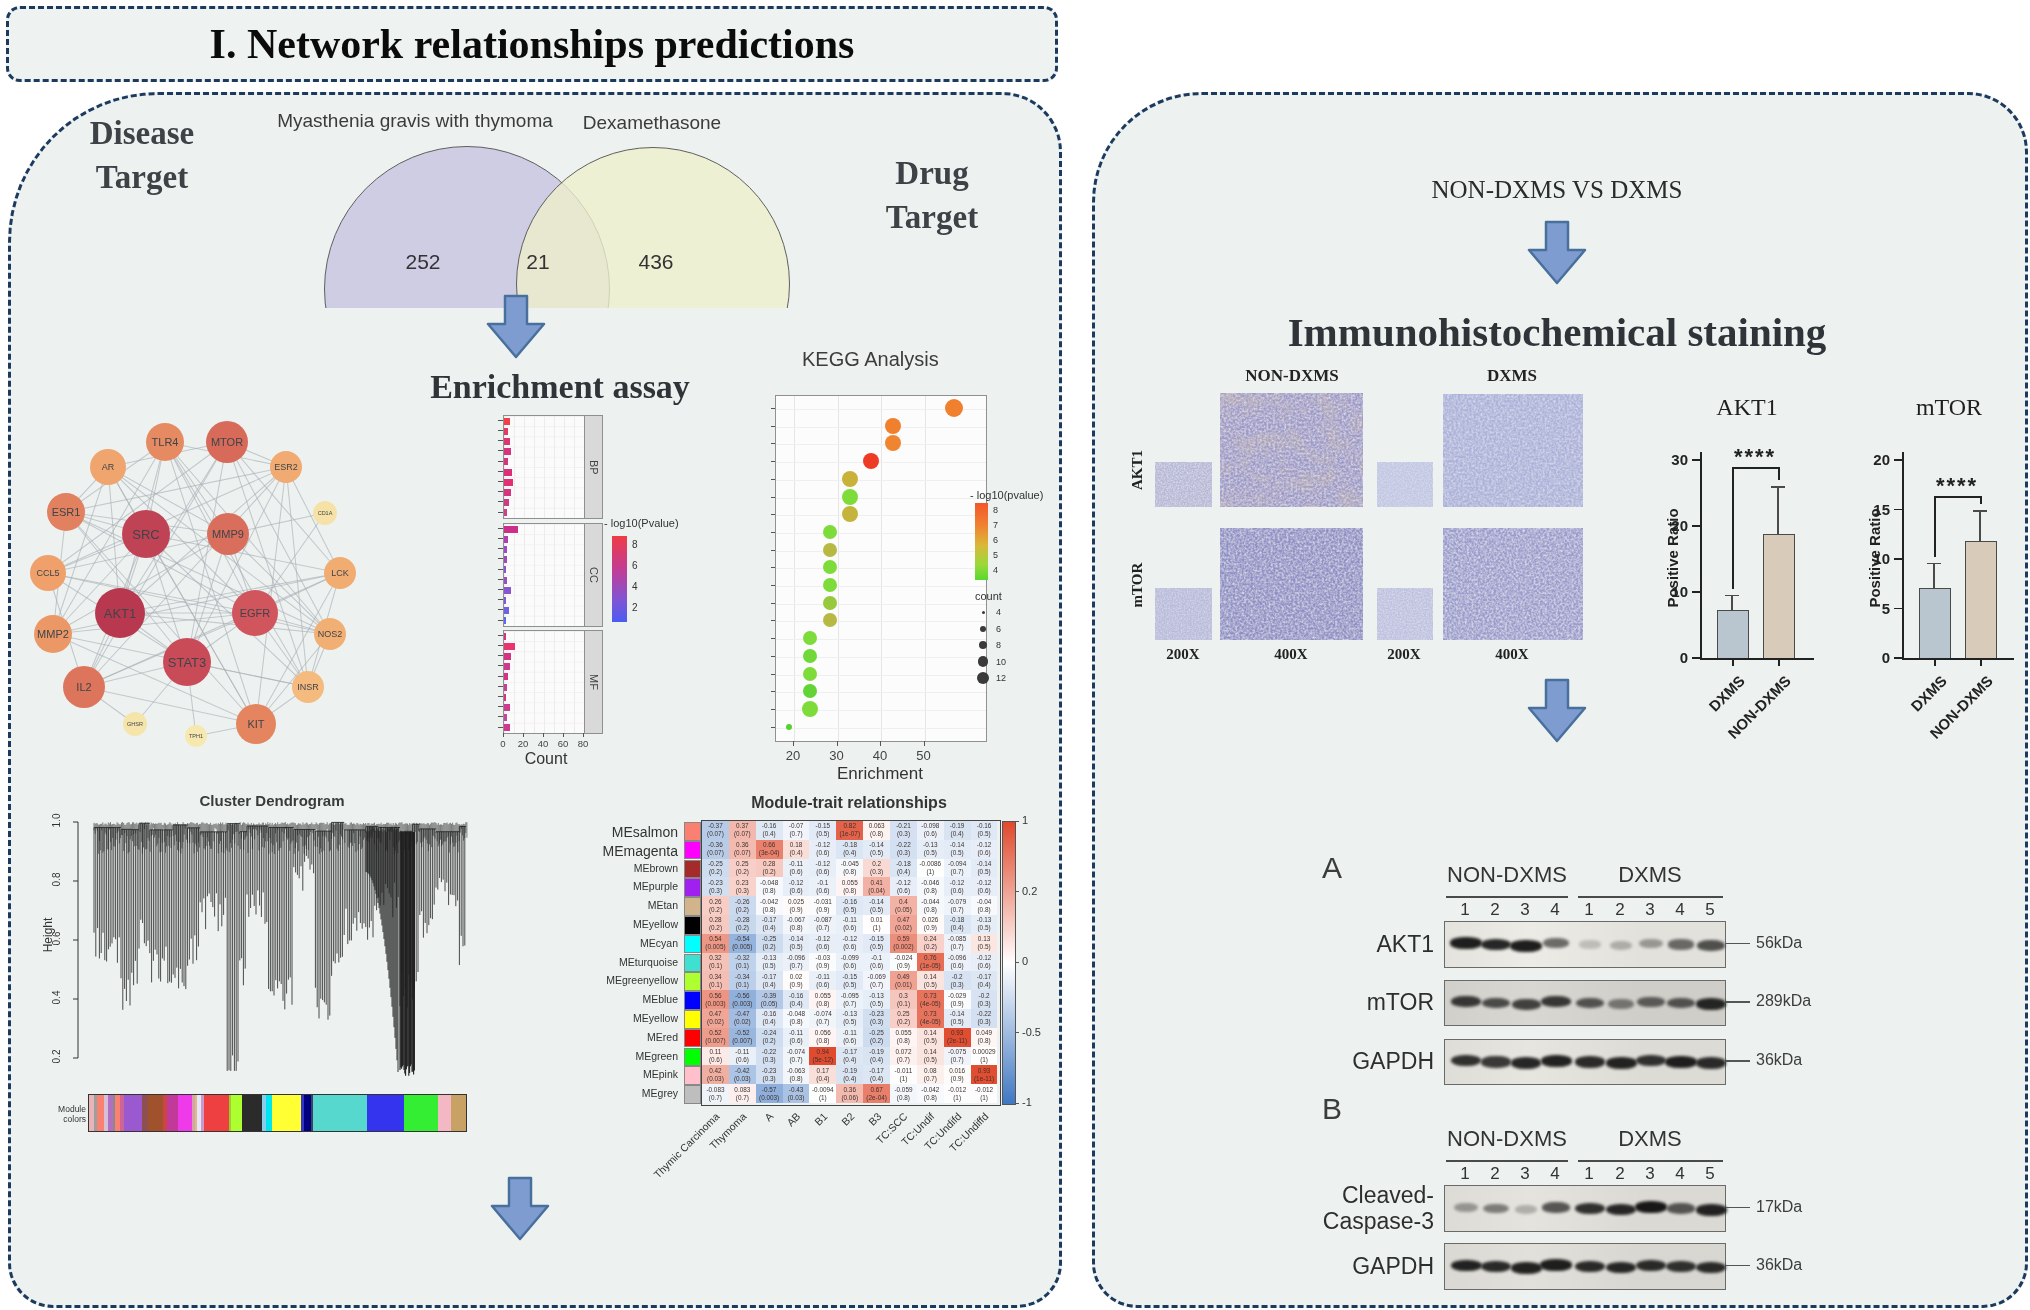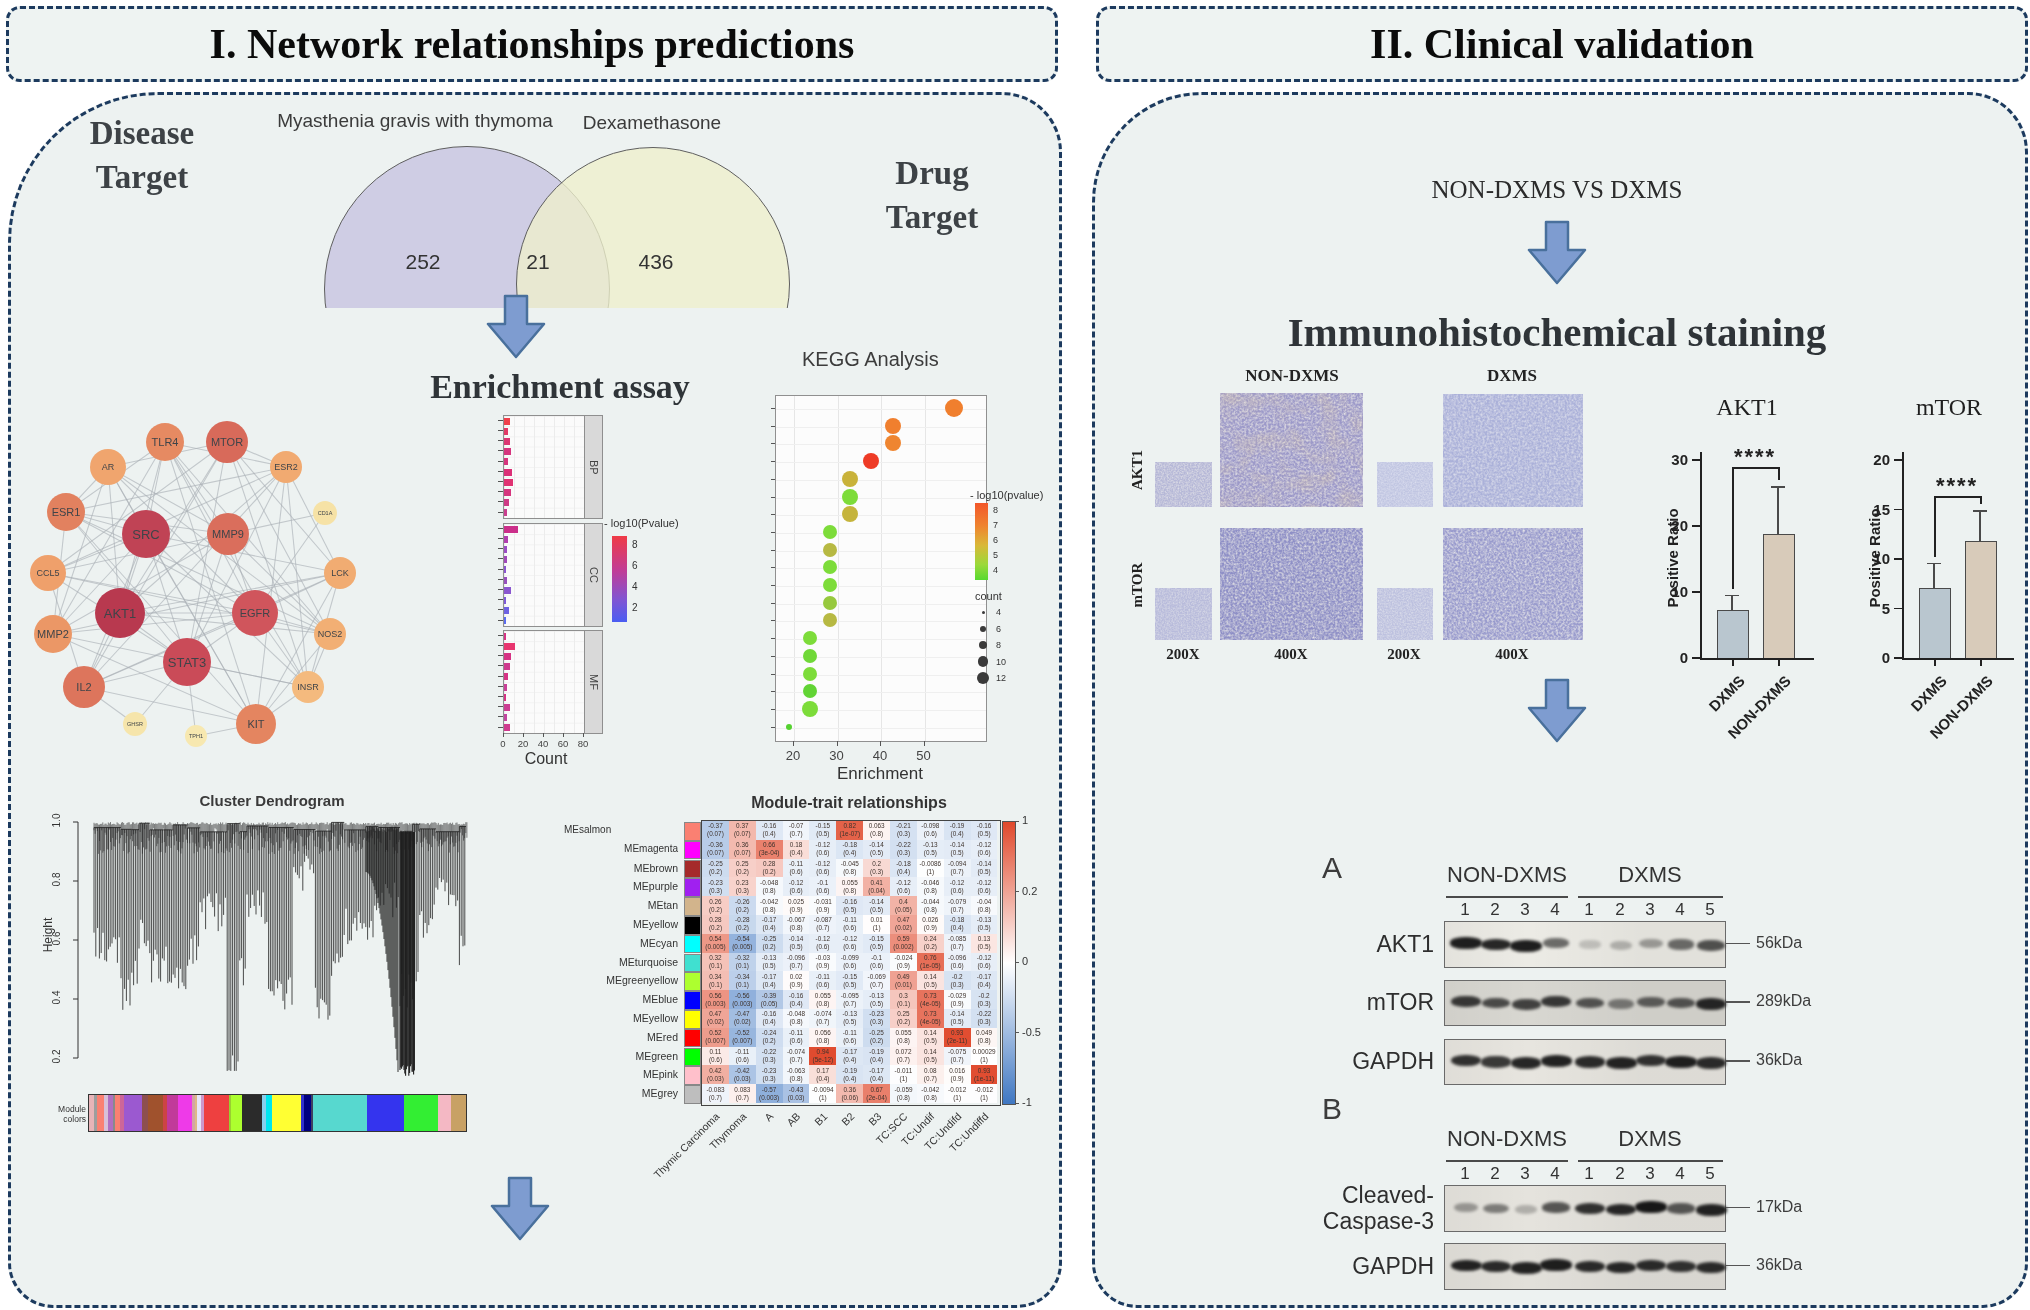--- a/index.html
+++ b/index.html
@@ -21,23 +21,20 @@
   .venn-lab{position:absolute;font-size:19px;color:#3b3b3b;text-align:center;white-space:nowrap;}
   .down-arrow{position:absolute;}
 </style>
 </head>
 <body>
 
 <div id="stage">
 
   <div class="title-box" style="left:6px;top:6px;width:1046px;height:70px;">
     <span>I. Network relationships predictions</span>
-  </div>
-  <div class="title-box" style="left:1096px;top:6px;width:926px;height:70px;">
-    <span>II. Clinical validation</span>
   </div>
 
   <div class="panel" id="left-panel"></div>
   <div class="panel" id="right-panel"></div>
 
   <div class="side-label" style="left:62px;top:112px;width:160px;">
     <div>Disease</div>
     <div>Target</div>
   </div>
   <div class="side-label" style="left:852px;top:152px;width:160px;">
@@ -1061,21 +1058,21 @@
         <div style="flex-grow: 8.5; background: rgb(52, 52, 238);"></div>
         <div style="flex-grow: 7.8; background: rgb(51, 238, 51);"></div>
         <div style="flex-grow: 3.2; background: rgb(244, 184, 196);"></div>
         <div style="flex-grow: 3.4; background: rgb(200, 161, 101);"></div>
       </div>
       <div style="position: absolute; left: 38px; top: 1104px; width: 48px; font-size: 8.5px; line-height: 1.2; color: rgb(51, 51, 51); text-align: right;">Module colors</div>
     </div>
   <div class="abs" id="heatmap-holder" style="inset:0;">
       <div style="position: absolute; left: 699px; top: 794px; width: 300px; text-align: center; font-size: 16px; font-weight: bold; color: rgb(51, 51, 51);">Module-trait relationships</div>
       <div style="position: absolute; left: 701px; top: 820px; width: 297.5px; height: 284px; border: 1px solid rgb(68, 68, 68);"></div>
-      <div style="position: absolute; left: 564px; top: 824px; width: 86px; font-size: 10px; color: rgb(51, 51, 51);">MEsalmon</div>
+      <div style="position: absolute; left: 592px; top: 824px; width: 86px; text-align: right; font-size: 14px; color: rgb(51, 51, 51);">MEsalmon</div>
       <div style="position: absolute; left: 684px; top: 822px; width: 15px; height: 16.6px; background: rgb(250, 128, 114); border: 0.5px solid rgb(136, 136, 136);"></div>
       <div style="position: absolute; left: 702px; top: 821px; width: 26.9px; height: 18.8px; background: rgb(182, 203, 232); display: flex; flex-direction: column; align-items: center; justify-content: center; font-size: 6.4px; line-height: 1.25; color: rgb(62, 51, 45); white-space: pre-line; text-align: center;">-0.37
 (0.07)</div>
       <div style="position: absolute; left: 728.9px; top: 821px; width: 26.9px; height: 18.8px; background: rgb(243, 184, 173); display: flex; flex-direction: column; align-items: center; justify-content: center; font-size: 6.4px; line-height: 1.25; color: rgb(62, 51, 45); white-space: pre-line; text-align: center;">0.37
 (0.07)</div>
       <div style="position: absolute; left: 755.7px; top: 821px; width: 26.9px; height: 18.8px; background: rgb(223, 232, 245); display: flex; flex-direction: column; align-items: center; justify-content: center; font-size: 6.4px; line-height: 1.25; color: rgb(62, 51, 45); white-space: pre-line; text-align: center;">-0.16
 (0.4)</div>
       <div style="position: absolute; left: 782.6px; top: 821px; width: 26.9px; height: 18.8px; background: rgb(241, 245, 251); display: flex; flex-direction: column; align-items: center; justify-content: center; font-size: 6.4px; line-height: 1.25; color: rgb(62, 51, 45); white-space: pre-line; text-align: center;">-0.07
 (0.7)</div>
       <div style="position: absolute; left: 809.4px; top: 821px; width: 26.9px; height: 18.8px; background: rgb(225, 234, 246); display: flex; flex-direction: column; align-items: center; justify-content: center; font-size: 6.4px; line-height: 1.25; color: rgb(62, 51, 45); white-space: pre-line; text-align: center;">-0.15
@@ -1085,21 +1082,21 @@
       <div style="position: absolute; left: 863.2px; top: 821px; width: 26.9px; height: 18.8px; background: rgb(253, 243, 241); display: flex; flex-direction: column; align-items: center; justify-content: center; font-size: 6.4px; line-height: 1.25; color: rgb(62, 51, 45); white-space: pre-line; text-align: center;">0.063
 (0.8)</div>
       <div style="position: absolute; left: 890px; top: 821px; width: 26.9px; height: 18.8px; background: rgb(213, 225, 242); display: flex; flex-direction: column; align-items: center; justify-content: center; font-size: 6.4px; line-height: 1.25; color: rgb(62, 51, 45); white-space: pre-line; text-align: center;">-0.21
 (0.3)</div>
       <div style="position: absolute; left: 916.9px; top: 821px; width: 26.9px; height: 18.8px; background: rgb(236, 241, 249); display: flex; flex-direction: column; align-items: center; justify-content: center; font-size: 6.4px; line-height: 1.25; color: rgb(62, 51, 45); white-space: pre-line; text-align: center;">-0.098
 (0.6)</div>
       <div style="position: absolute; left: 943.7px; top: 821px; width: 26.9px; height: 18.8px; background: rgb(217, 228, 243); display: flex; flex-direction: column; align-items: center; justify-content: center; font-size: 6.4px; line-height: 1.25; color: rgb(62, 51, 45); white-space: pre-line; text-align: center;">-0.19
 (0.4)</div>
       <div style="position: absolute; left: 970.6px; top: 821px; width: 26.9px; height: 18.8px; background: rgb(223, 232, 245); display: flex; flex-direction: column; align-items: center; justify-content: center; font-size: 6.4px; line-height: 1.25; color: rgb(62, 51, 45); white-space: pre-line; text-align: center;">-0.16
 (0.5)</div>
-      <div style="position: absolute; left: 592px; top: 842.8px; width: 86px; text-align: right; font-size: 10px; color: rgb(51, 51, 51);">MEmagenta</div>
+      <div style="position: absolute; left: 592px; top: 842.8px; width: 86px; text-align: right; font-size: 14px; color: rgb(51, 51, 51);">MEmagenta</div>
       <div style="position: absolute; left: 684px; top: 840.8px; width: 15px; height: 16.6px; background: rgb(255, 0, 255); border: 0.5px solid rgb(136, 136, 136);"></div>
       <div style="position: absolute; left: 702px; top: 839.8px; width: 26.9px; height: 18.8px; background: rgb(184, 204, 232); display: flex; flex-direction: column; align-items: center; justify-content: center; font-size: 6.4px; line-height: 1.25; color: rgb(62, 51, 45); white-space: pre-line; text-align: center;">-0.36
 (0.07)</div>
       <div style="position: absolute; left: 728.9px; top: 839.8px; width: 26.9px; height: 18.8px; background: rgb(243, 186, 175); display: flex; flex-direction: column; align-items: center; justify-content: center; font-size: 6.4px; line-height: 1.25; color: rgb(62, 51, 45); white-space: pre-line; text-align: center;">0.36
 (0.07)</div>
       <div style="position: absolute; left: 755.7px; top: 839.8px; width: 26.9px; height: 18.8px; background: rgb(234, 129, 109); display: flex; flex-direction: column; align-items: center; justify-content: center; font-size: 6.4px; line-height: 1.25; color: rgb(62, 51, 45); white-space: pre-line; text-align: center;">0.66
 (3e-04)</div>
       <div style="position: absolute; left: 782.6px; top: 839.8px; width: 26.9px; height: 18.8px; background: rgb(249, 221, 215); display: flex; flex-direction: column; align-items: center; justify-content: center; font-size: 6.4px; line-height: 1.25; color: rgb(62, 51, 45); white-space: pre-line; text-align: center;">0.18
 (0.4)</div>
       <div style="position: absolute; left: 809.4px; top: 839.8px; width: 26.9px; height: 18.8px; background: rgb(231, 238, 247); display: flex; flex-direction: column; align-items: center; justify-content: center; font-size: 6.4px; line-height: 1.25; color: rgb(62, 51, 45); white-space: pre-line; text-align: center;">-0.12

